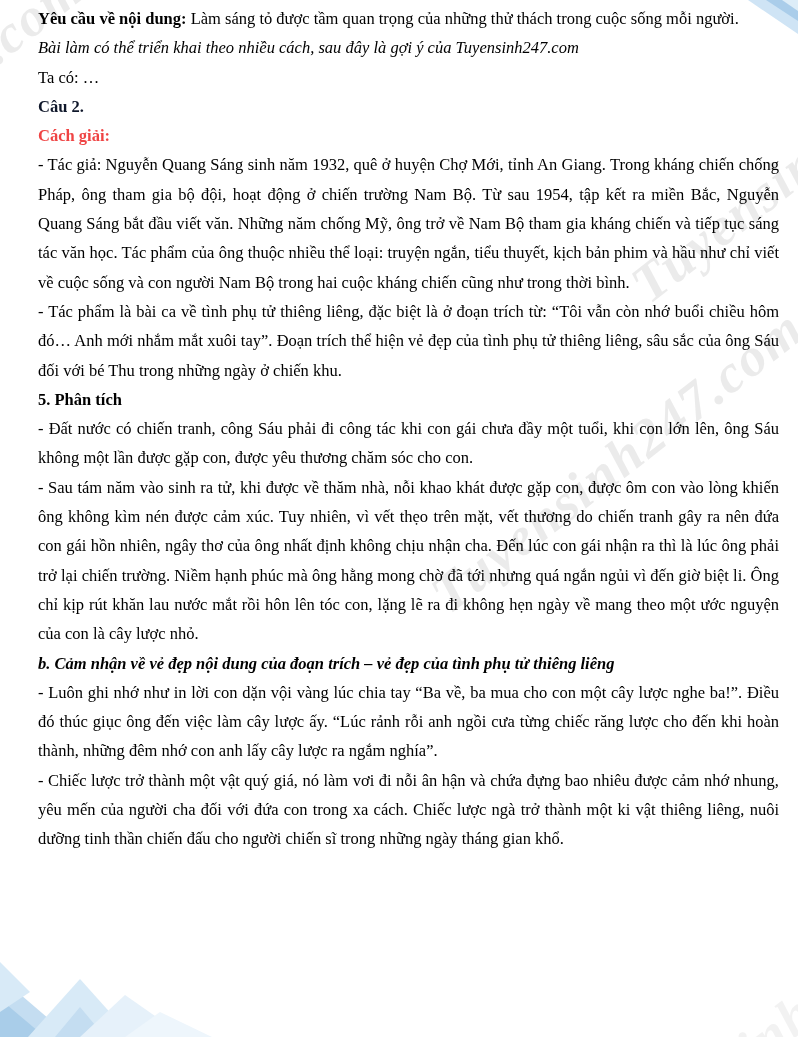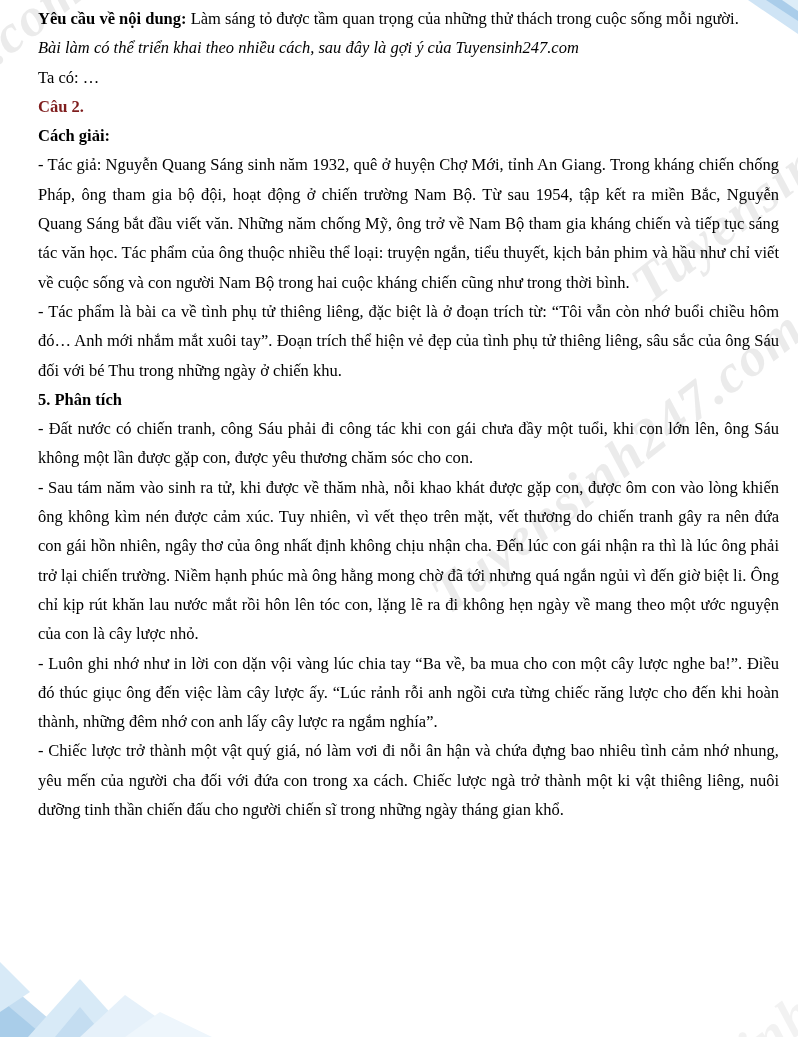--- a/index.html
+++ b/index.html
@@ -40,22 +40,22 @@
     position: relative;
     z-index: 2;
     padding: 4px 19px 0 38px;
     font-size: 16.5px;
     line-height: 29.3px;
     color: #000000;
   }
   .content p { margin: 0; text-align: justify; }
   .bold { font-weight: bold; }
   .italic { font-style: italic; }
-  .red { color: #7f1d1d; }
-  .blue { color: #000000; }
+  .red { color: #0f172a; }
+  .blue { color: #ef4444; }
   .heading { text-align: left !important; }
 </style>
 </head>
 <body>
 
 <div class="page">
 
   <div class="watermark wm1">Tuyensinh247.com</div>
   <div class="watermark wm2">Tuyensinh247.com</div>
   <div class="watermark wm3">Tuyensinh247.com</div>
@@ -91,17 +91,18 @@
 
 
     <p>- Tác giả: Nguyễn Quang Sáng sinh năm 1932, quê ở huyện Chợ Mới, tỉnh An Giang. Trong kháng chiến chống Pháp, ông tham gia bộ đội, hoạt động ở chiến trường Nam Bộ. Từ sau 1954, tập kết ra miền Bắc, Nguyễn Quang Sáng bắt đầu viết văn. Những năm chống Mỹ, ông trở về Nam Bộ tham gia kháng chiến và tiếp tục sáng tác văn học. Tác phẩm của ông thuộc nhiều thể loại: truyện ngắn, tiểu thuyết, kịch bản phim và hầu như chỉ viết về cuộc sống và con người Nam Bộ trong hai cuộc kháng chiến cũng như trong thời bình.</p>
     <p>- Tác phẩm là bài ca về tình phụ tử thiêng liêng, đặc biệt là ở đoạn trích từ: “Tôi vẫn còn nhớ buổi chiều hôm đó… Anh mới nhắm mắt xuôi tay”. Đoạn trích thể hiện vẻ đẹp của tình phụ tử thiêng liêng, sâu sắc của ông Sáu đối với bé Thu trong những ngày ở chiến khu.</p>
 
     <p class="bold heading">5. Phân tích</p>
 
     <p>- Đất nước có chiến tranh, công Sáu phải đi công tác khi con gái chưa đầy một tuổi, khi con lớn lên, ông Sáu không một lần được gặp con, được yêu thương chăm sóc cho con.</p>
     <p>- Sau tám năm vào sinh ra tử, khi được về thăm nhà, nỗi khao khát được gặp con, được ôm con vào lòng khiến ông không kìm nén được cảm xúc. Tuy nhiên, vì vết thẹo trên mặt, vết thương do chiến tranh gây ra nên đứa con gái hồn nhiên, ngây thơ của ông nhất định không chịu nhận cha. Đến lúc con gái nhận ra thì là lúc ông phải trở lại chiến trường. Niềm hạnh phúc mà ông hằng mong chờ đã tới nhưng quá ngắn ngủi vì đến giờ biệt li. Ông chỉ kịp rút khăn lau nước mắt rồi hôn lên tóc con, lặng lẽ ra đi không hẹn ngày về mang theo một ước nguyện của con là cây lược nhỏ.</p>
 
+    <p class="bold italic heading">b. Cảm nhận về vẻ đẹp nội dung của đoạn trích – vẻ đẹp của tình phụ tử thiêng liêng</p>
     <p>- Luôn ghi nhớ như in lời con dặn vội vàng lúc chia tay “Ba về, ba mua cho con một cây lược nghe ba!”. Điều đó thúc giục ông đến việc làm cây lược ấy. “Lúc rảnh rỗi anh ngồi cưa từng chiếc răng lược cho đến khi hoàn thành, những đêm nhớ con anh lấy cây lược ra ngắm nghía”.</p>
-    <p>- Chiếc lược trở thành một vật quý giá, nó làm vơi đi nỗi ân hận và chứa đựng bao nhiêu tình cảm nhớ nhung, yêu mến của người cha đối với đứa con trong xa cách. Chiếc lược ngà trở thành một ki vật thiêng liêng, nuôi dưỡng tinh thần chiến đấu cho người chiến sĩ trong những ngày tháng gian khổ.</p>
+    <p>- Chiếc lược trở thành một vật quý giá, nó làm vơi đi nỗi ân hận và chứa đựng bao nhiêu được cảm nhớ nhung, yêu mến của người cha đối với đứa con trong xa cách. Chiếc lược ngà trở thành một ki vật thiêng liêng, nuôi dưỡng tinh thần chiến đấu cho người chiến sĩ trong những ngày tháng gian khổ.</p>
 
   </div>
 </div>
 
 </body></html>

